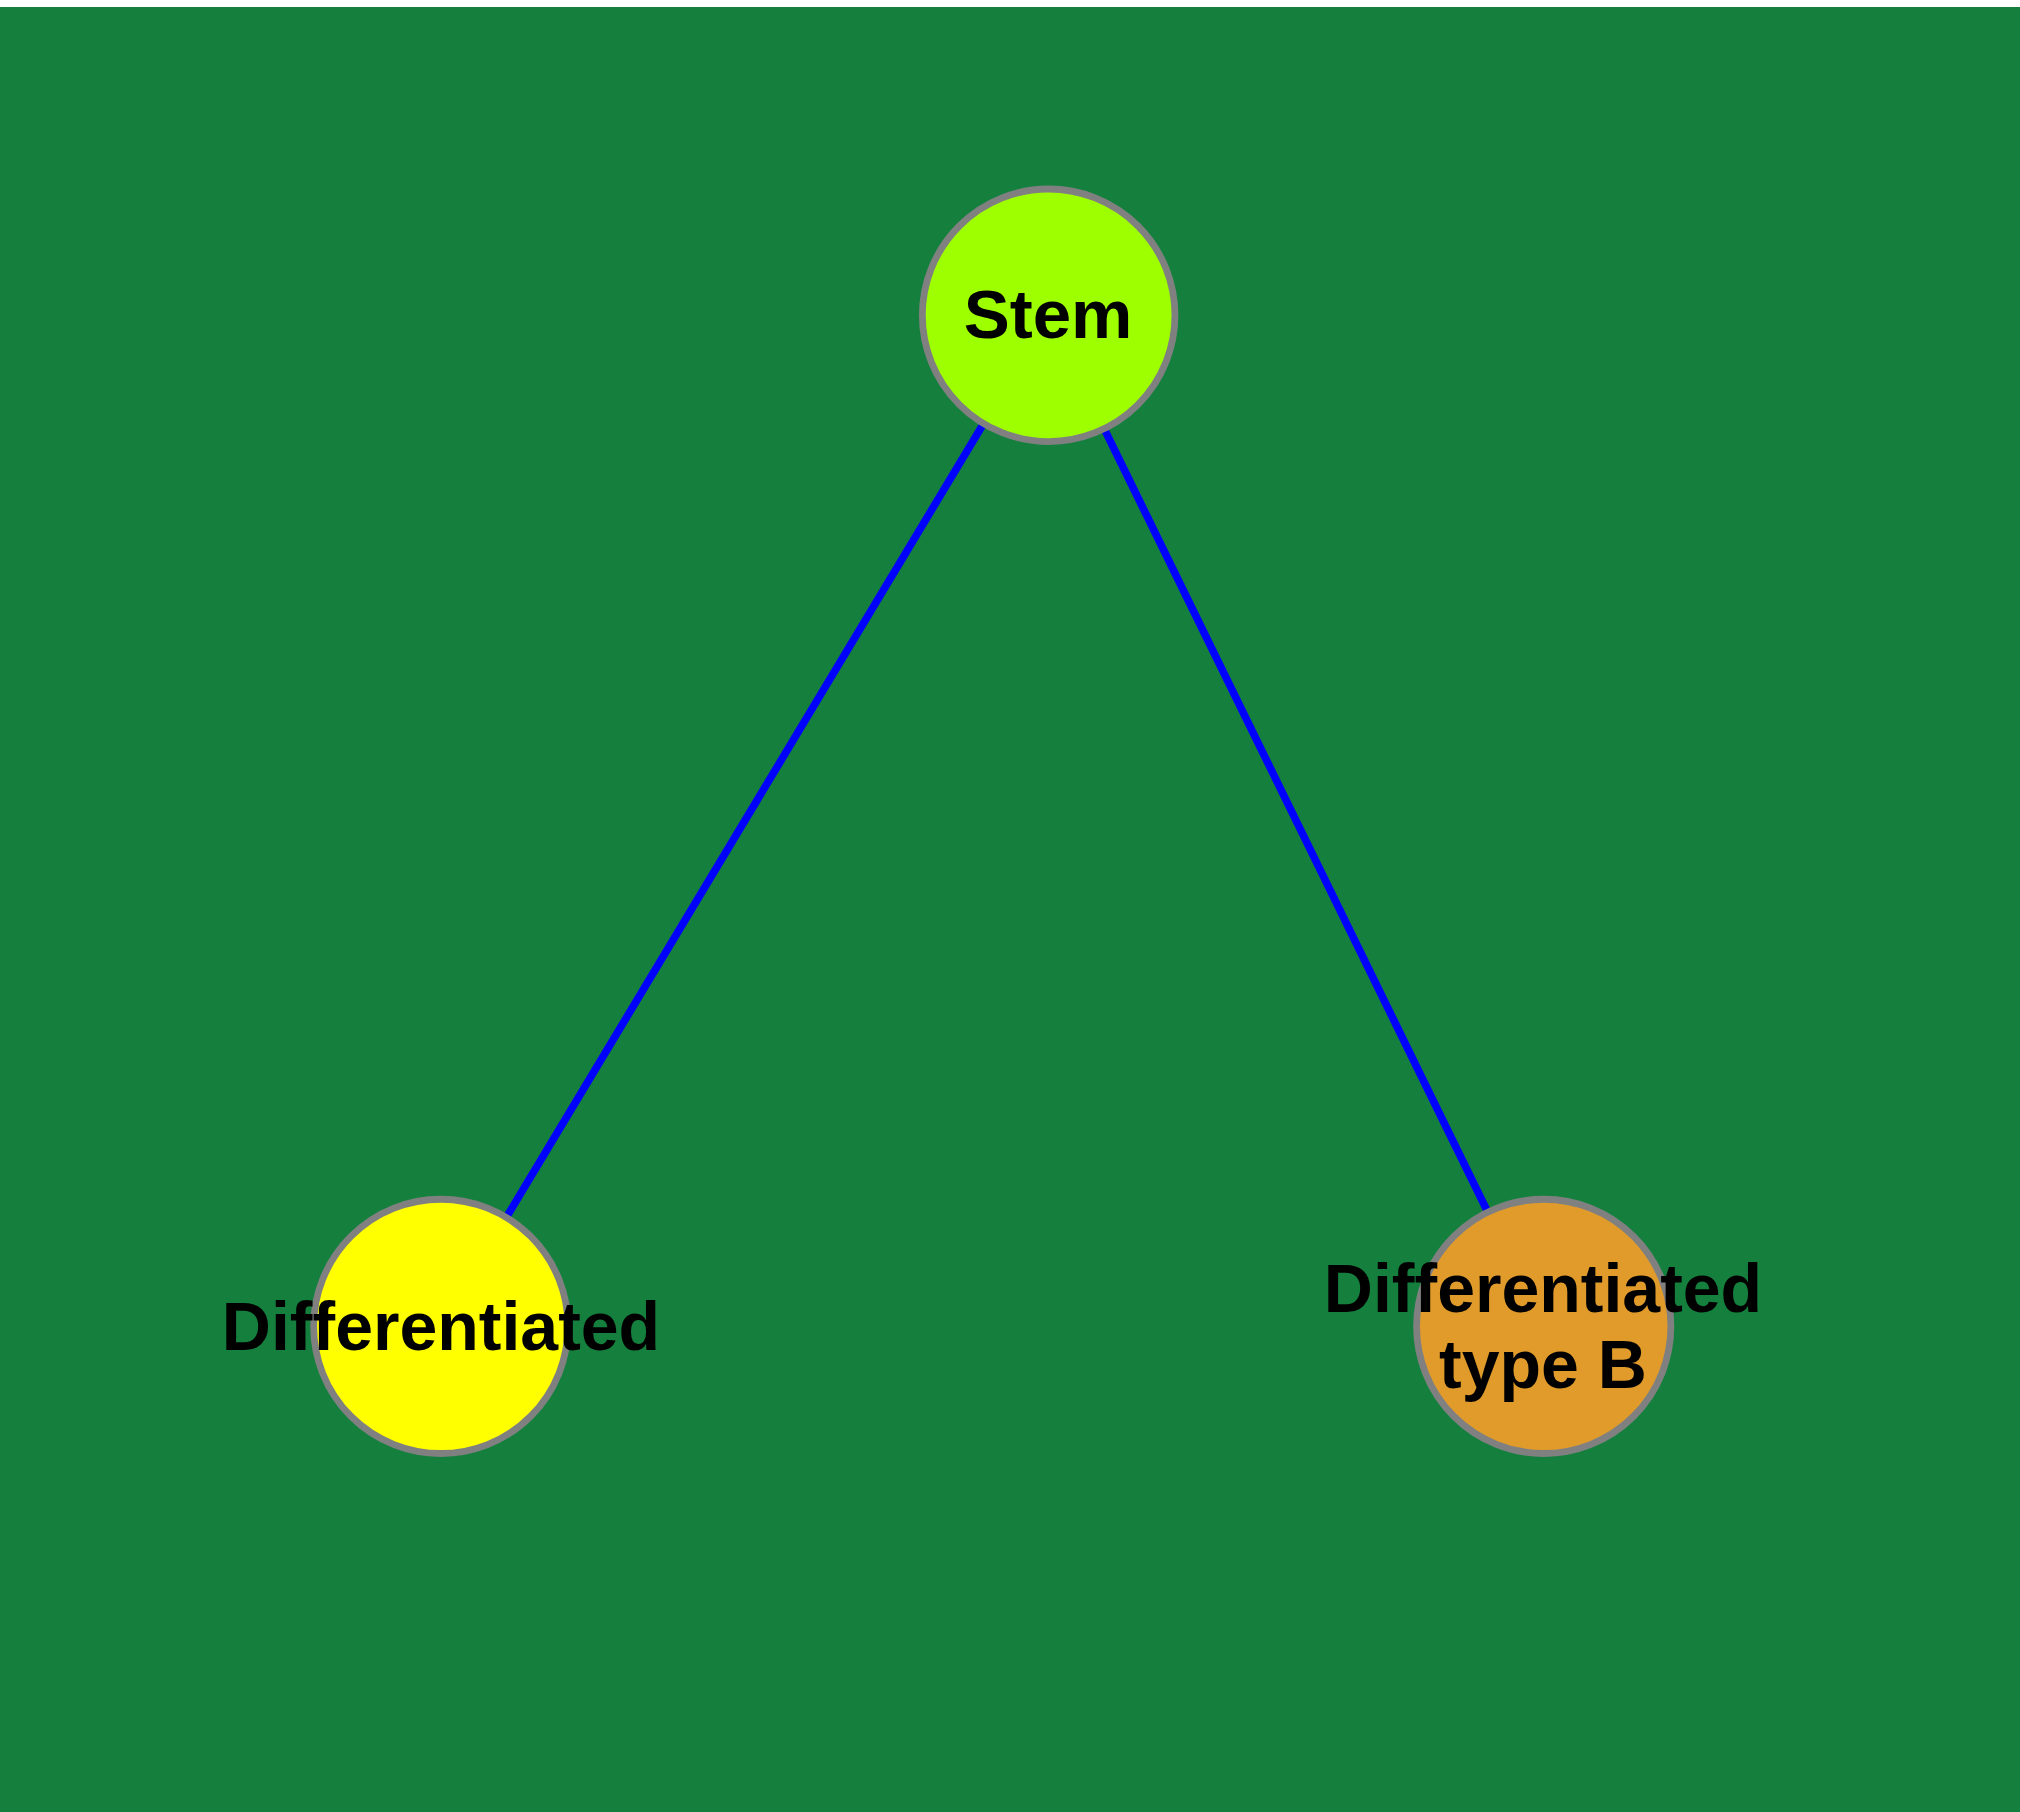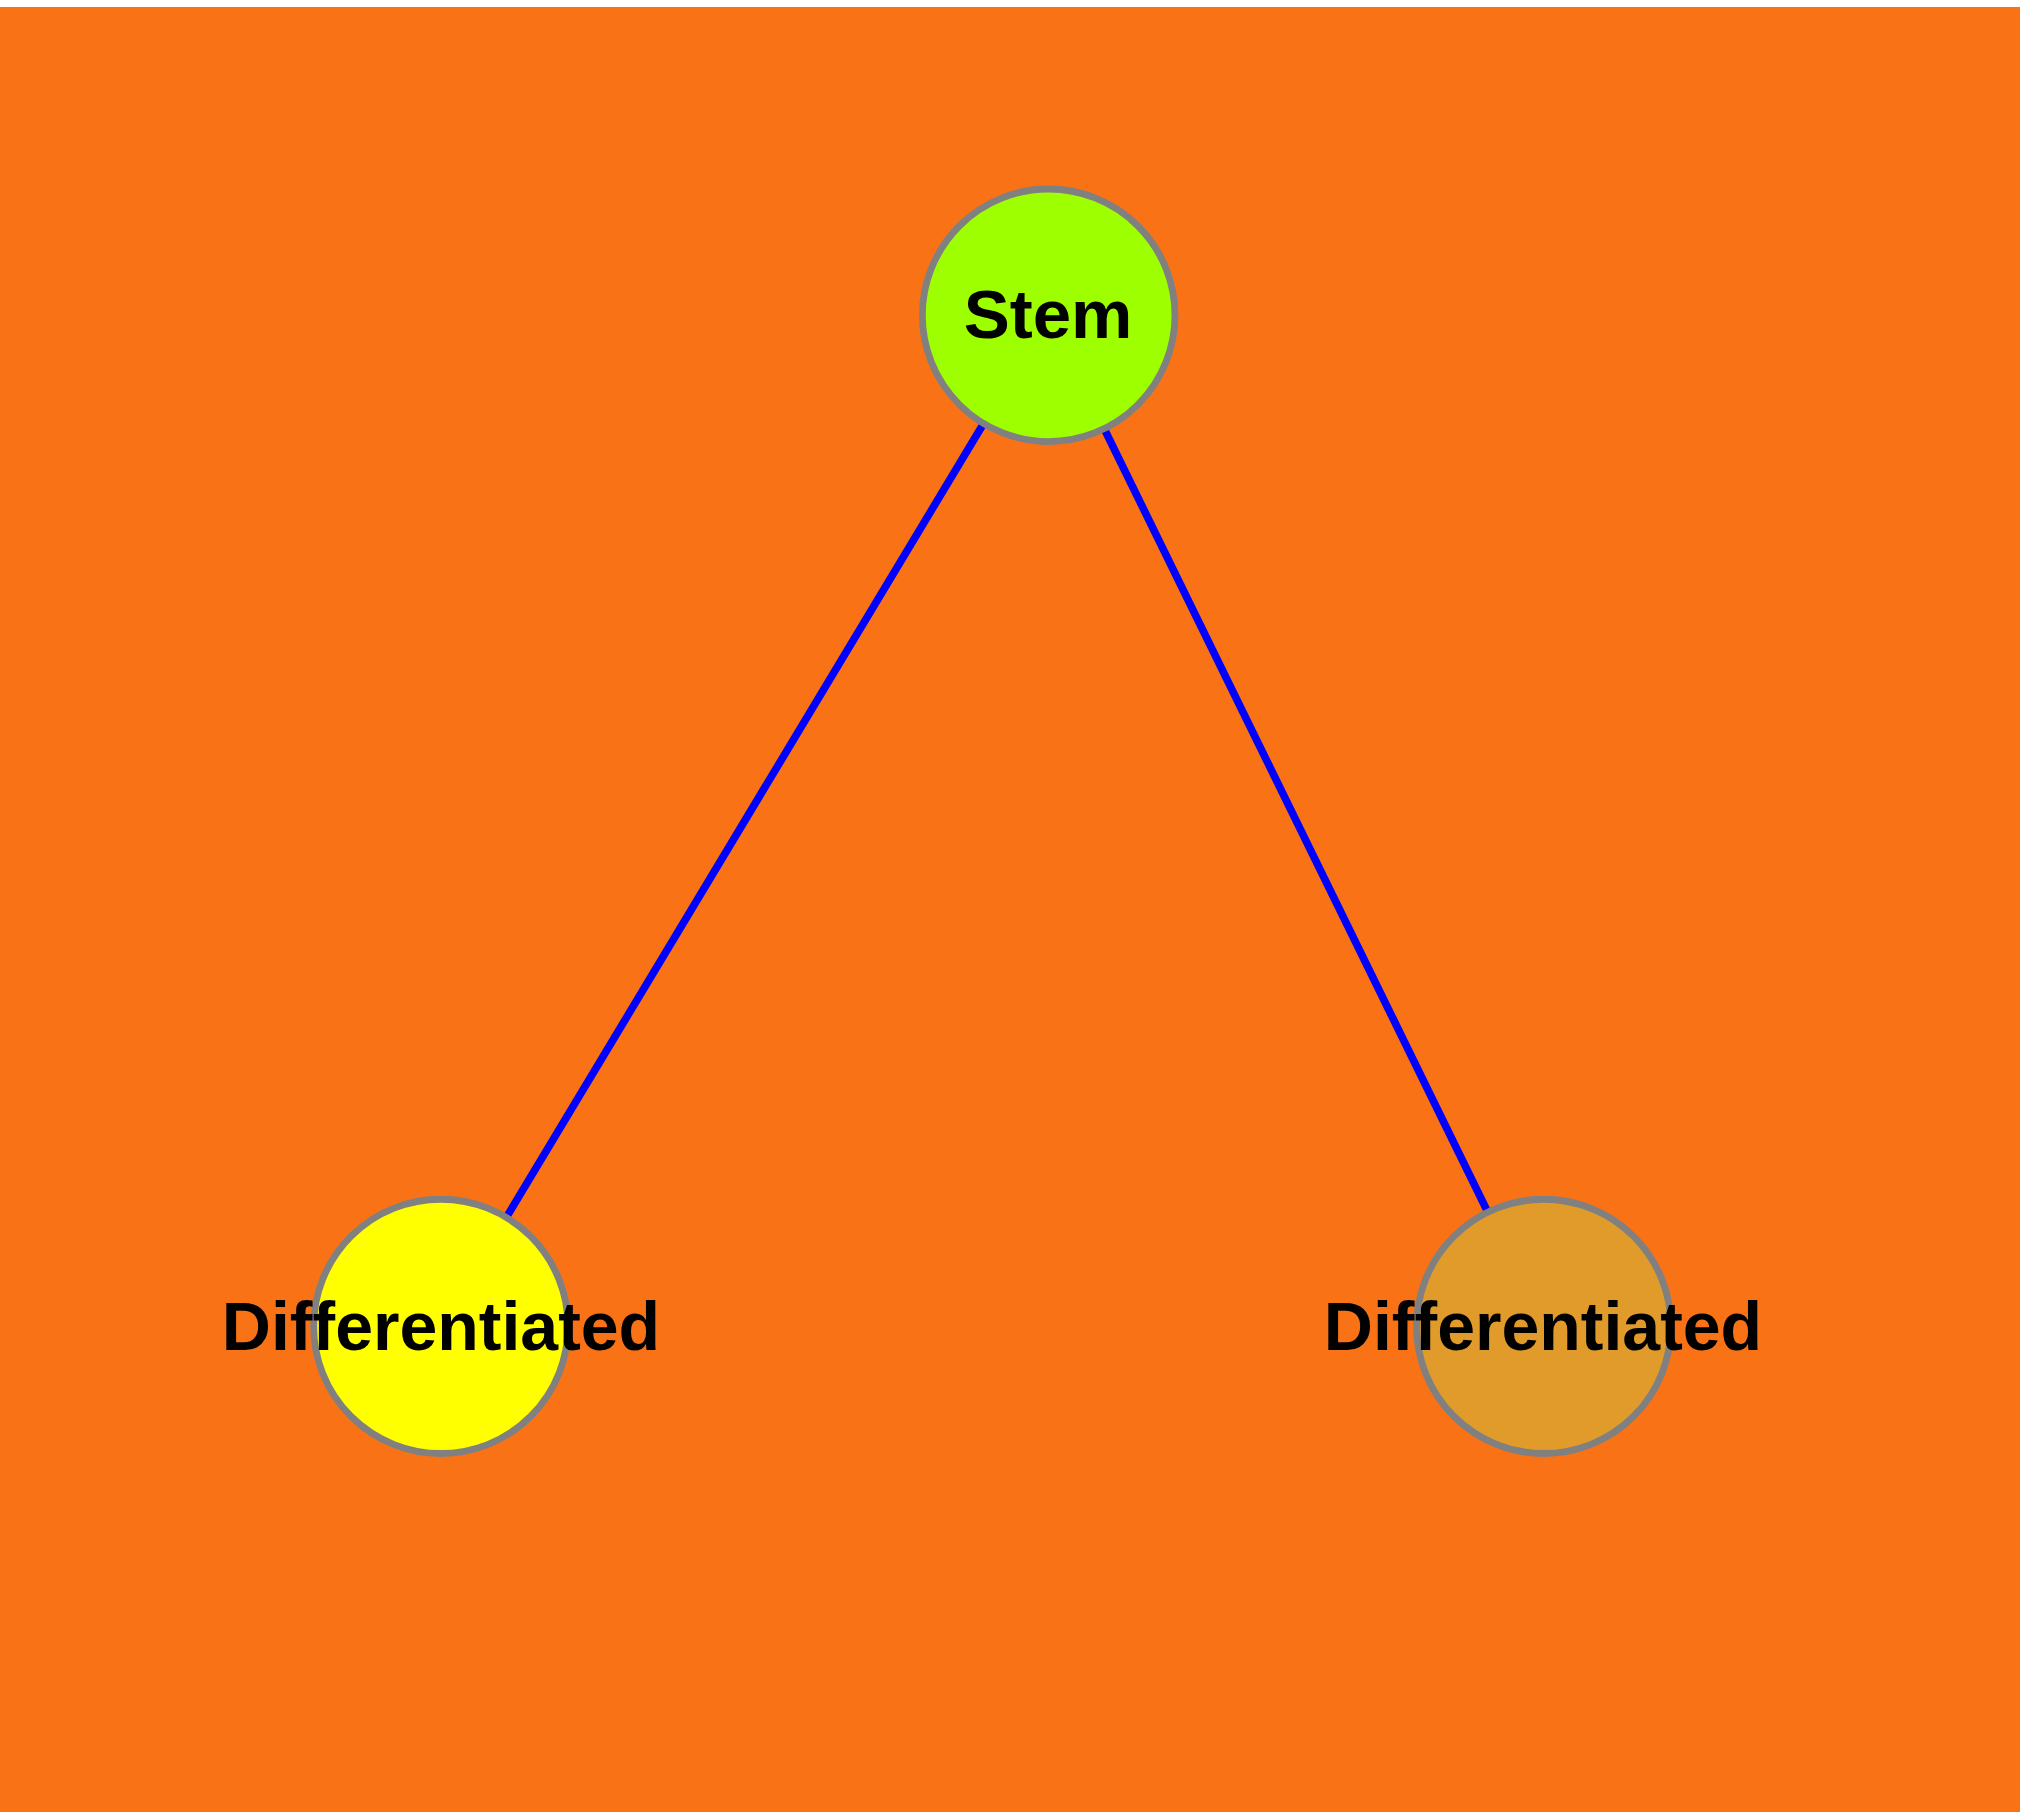--- a/index.html
+++ b/index.html
@@ -4,21 +4,21 @@
 <style>
   html, body {
     margin: 0;
     padding: 0;
     background: #ffffff;
   }
   #canvas {
     position: relative;
     width: 2021px;
     height: 1812px;
-    background: #f97316;
+    background: #15803d;
     overflow: hidden;
     font-family: "Liberation Sans", sans-serif;
   }
   #top-strip {
     position: absolute;
     left: 0;
     top: 0;
     width: 2021px;
     height: 6.8px;
     background: #ffffff;
@@ -61,16 +61,16 @@
       <circle cx="1237" cy="372" r="149" fill="#9eff00" stroke="#808080" stroke-width="8"></circle>
       <circle cx="520" cy="1565" r="150" fill="#ffff00" stroke="#808080" stroke-width="8"></circle>
       <circle cx="1821" cy="1565" r="150" fill="#e09b2b" stroke="#808080" stroke-width="8"></circle>
     </g>
   </svg>
 
   <div class="node-label label-stem" style="left:1048px; top:315px;">Stem</div>
 
   <div class="node-label label-branch" style="left:441px; top:1326px;"><span>Differentiated</span><br></div>
 
-  <div class="node-label label-branch" style="left:1543px; top:1326px;"><span>Differentiated</span><br></div>
+  <div class="node-label label-branch" style="left:1543px; top:1326px;"><span>Differentiated</span><br><span>type B</span></div>
 
 </div>
 
 
 </body></html>

